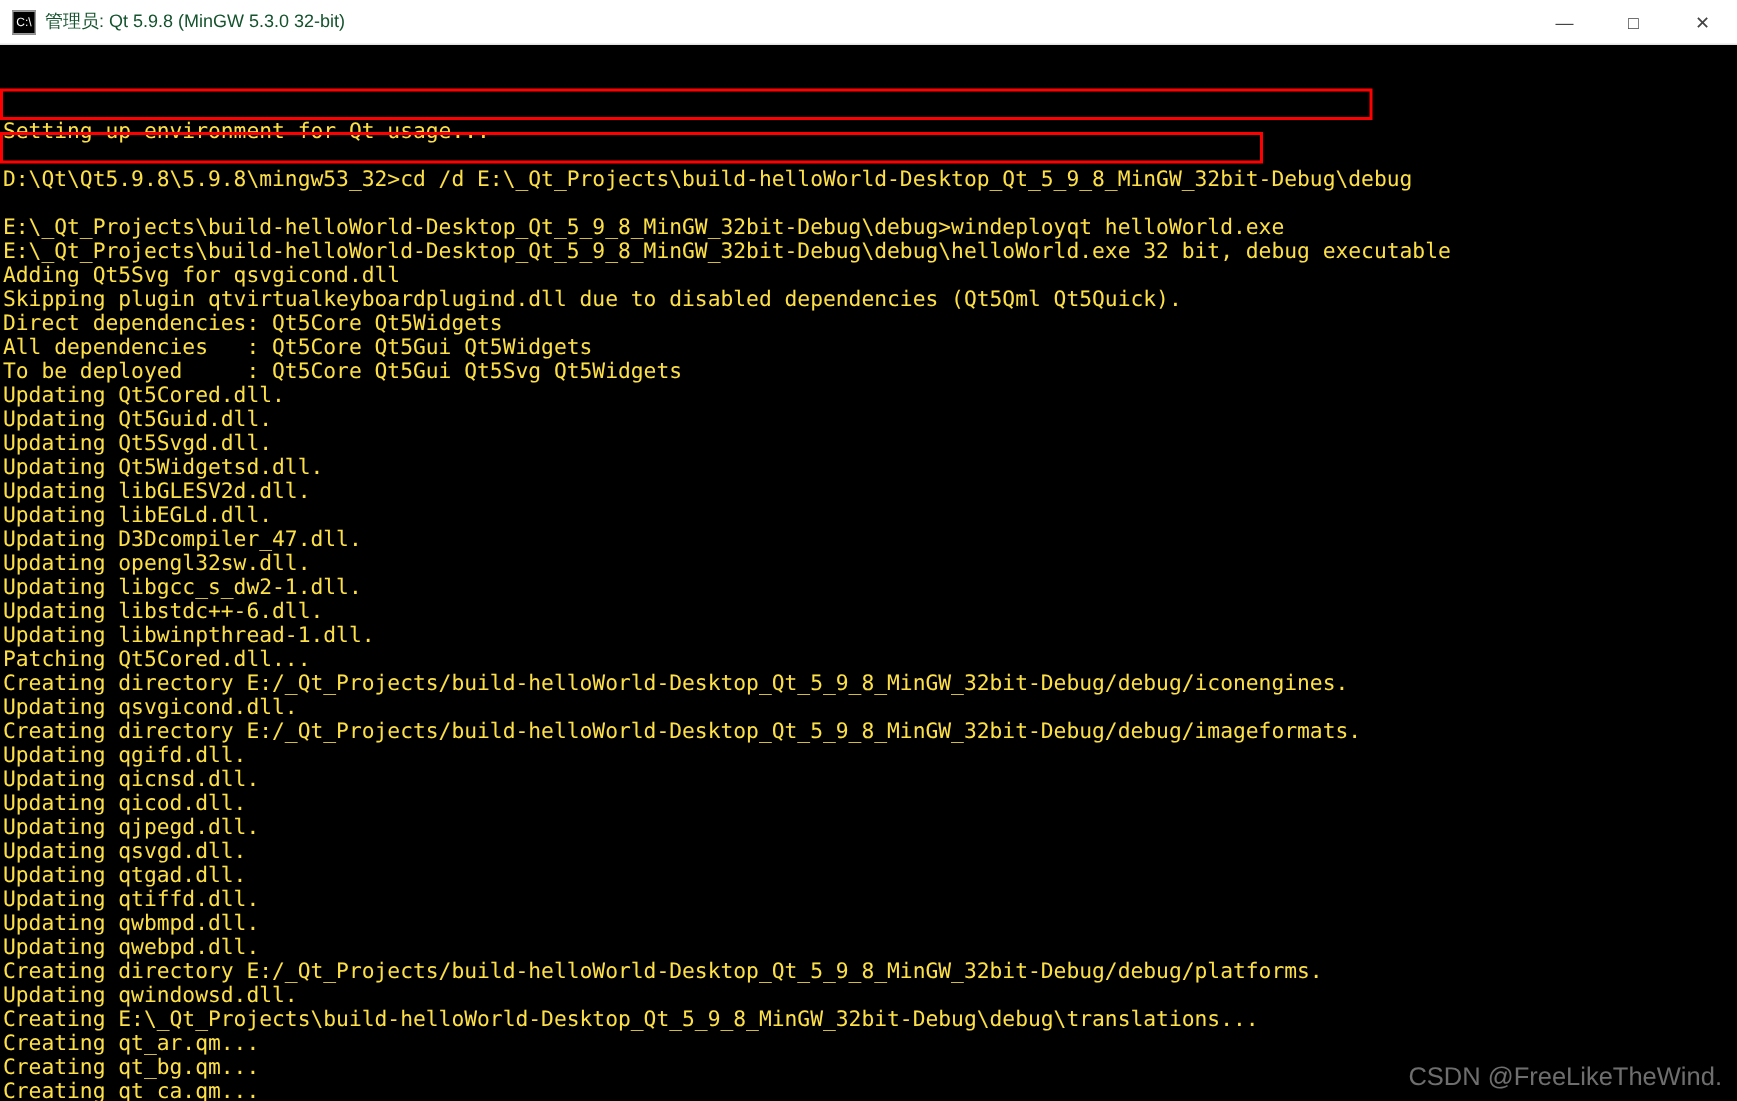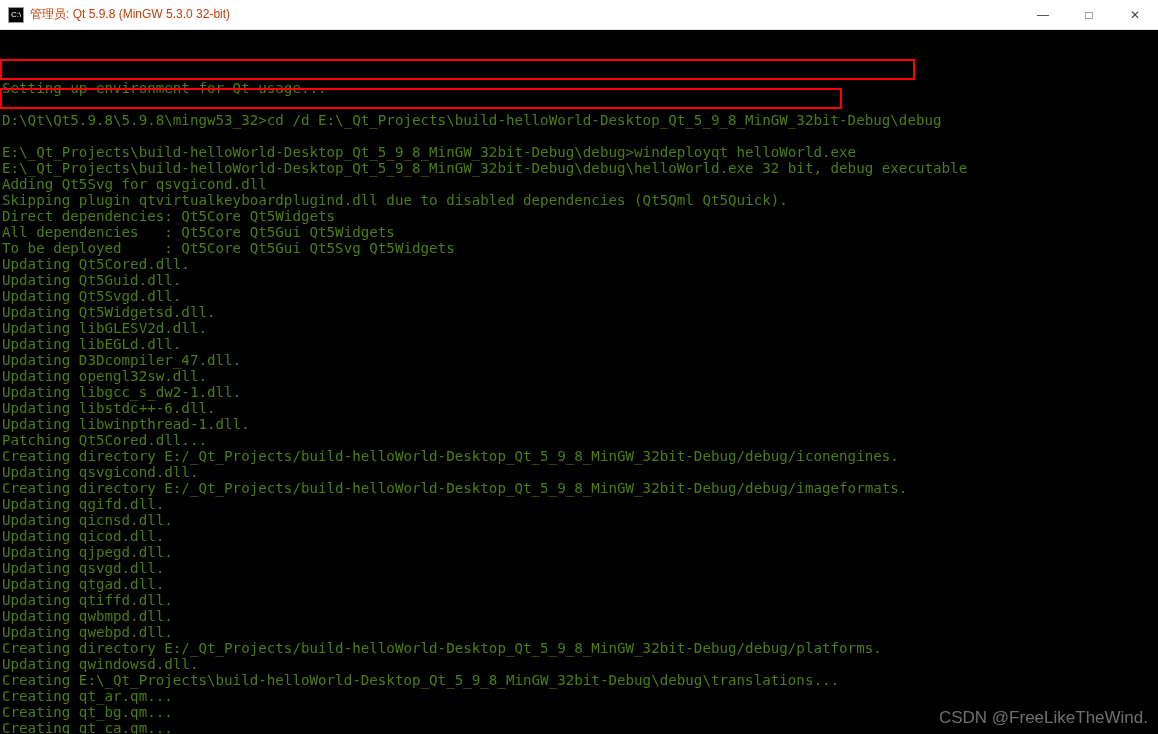--- a/index.html
+++ b/index.html
@@ -26,21 +26,21 @@
     width: 16px; height: 16px;
     border: 1px solid #999;
     background: #000;
     color: #fff;
     font-size: 8px;
     display: flex;
     align-items: center;
     justify-content: center;
     margin-right: 6px;
   }
-  .title-text { color: #c2410c; font-size: 12px; }
+  .title-text { color: #14532d; font-size: 12px; }
   .win-controls {
     position: absolute;
     right: 0; top: 0;
     height: 30px;
     display: flex;
   }
   .win-btn {
     width: 46px;
     height: 30px;
     display: flex;
@@ -57,21 +57,21 @@
     right: 0;
     bottom: -14px;
     display: flex;
     gap: 8px;
     padding-right: 4px;
     color: #888;
     font-size: 10px;
   }
   .console {
     background: #000;
-    color: #4d7c0f;
+    color: #fde047;
     font-family: "NSimSun", "SimSun", Consolas, monospace;
     font-size: 14.2px;
     line-height: 16px;
     padding: 2px 2px;
     height: calc(100% - 30px);
     white-space: pre;
     position: relative;
     overflow: hidden;
   }
   .hl-box1 {

